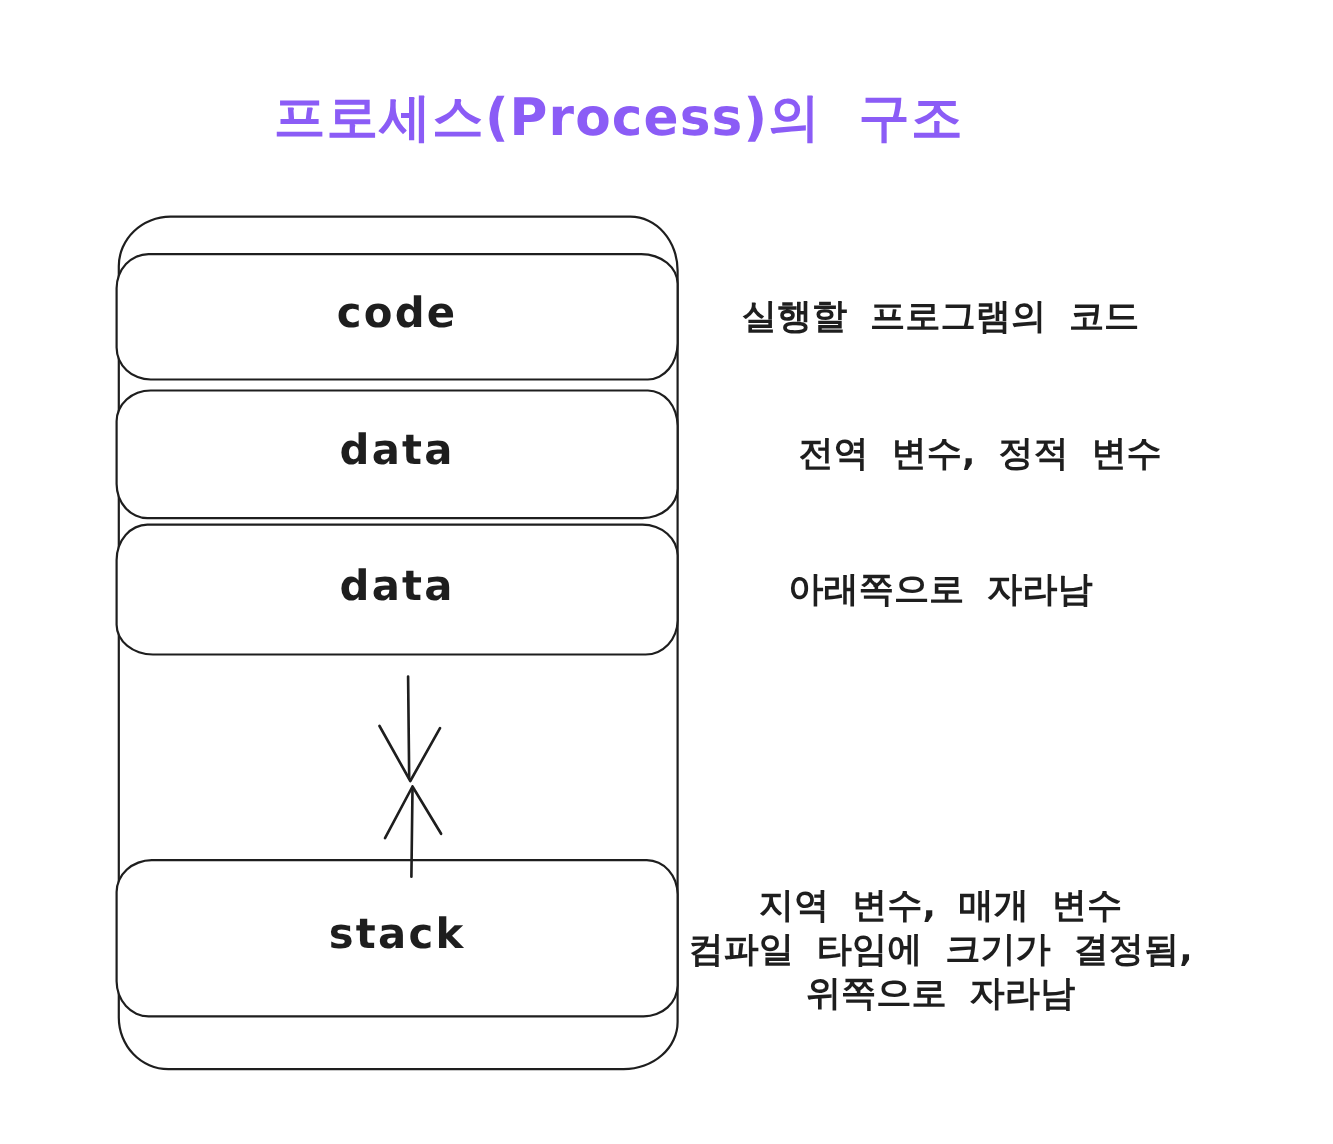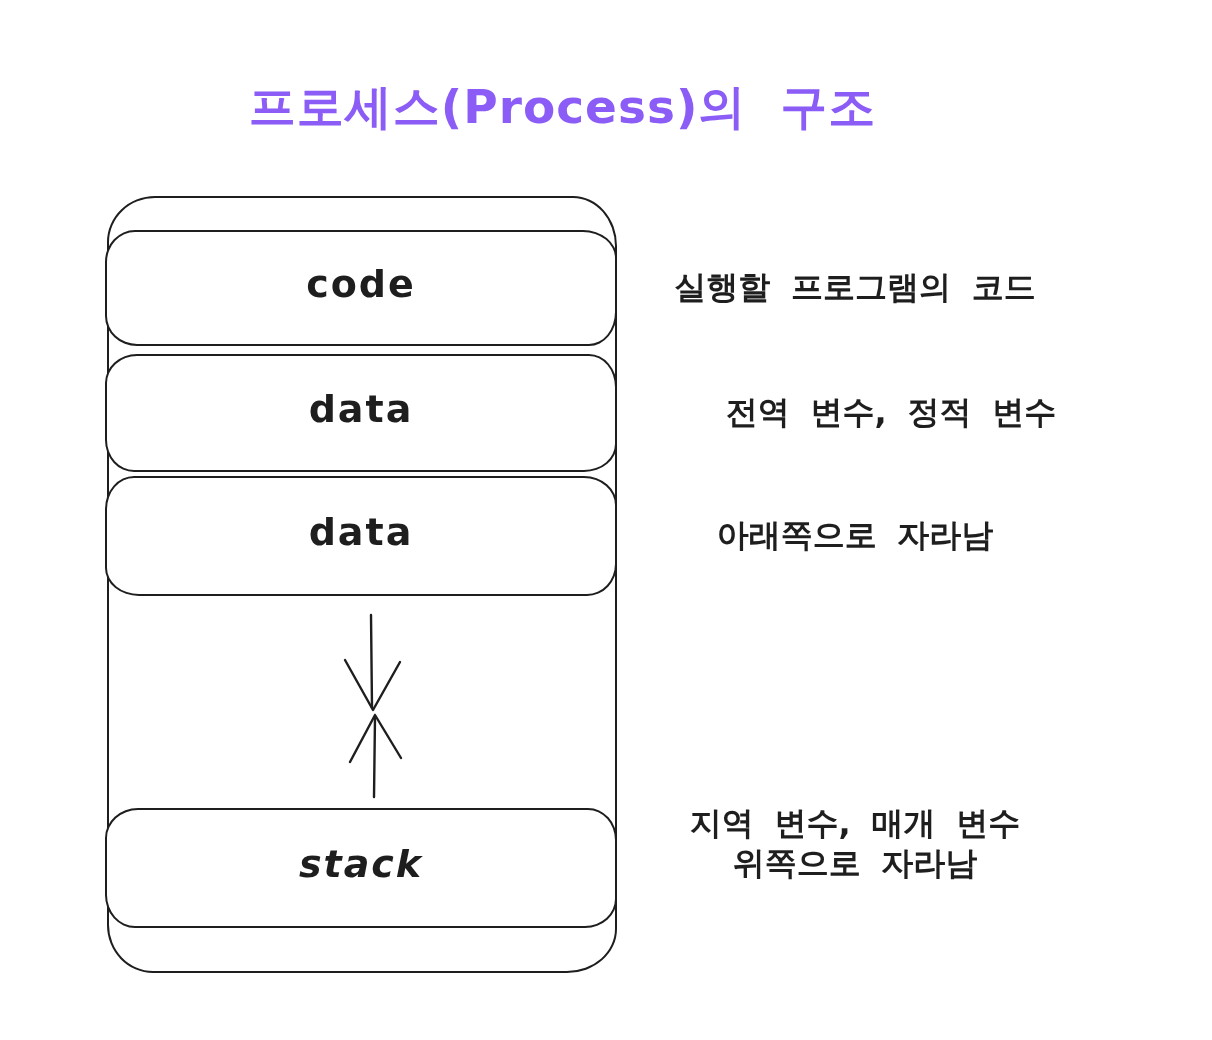--- a/index.html
+++ b/index.html
@@ -47,21 +47,21 @@
     border: 2.5px solid #1e1e1e;
     background: #ffffff;
     box-sizing: border-box;
     display: flex;
     align-items: center;
     justify-content: center;
   }
   .seg-code  { top: 230px; height: 116px; border-radius: 30px 34px 28px 32px / 32px 28px 34px 30px; }
   .seg-data  { top: 354px; height: 118px; border-radius: 32px 28px 33px 29px / 29px 33px 28px 32px; }
   .seg-heap  { top: 476px; height: 120px; border-radius: 29px 33px 30px 34px / 33px 29px 32px 28px; }
-  .seg-stack { top: 808px; height: 120px; border-radius: 33px 29px 32px 30px / 30px 32px 29px 33px; font-style: italic; }
+  .seg-stack { top: 781px; height: 144px; border-radius: 33px 29px 32px 30px / 30px 32px 29px 33px; }
   .segment-label {
     font-size: 38px;
     font-weight: 700;
     letter-spacing: 2px;
     color: #1e1e1e;
     transform: translateY(-4px);
   }
   .arrows {
     position: absolute;
     left: 300px;
@@ -128,16 +128,17 @@
   <div class="note note-data">
     <div>전역 변수, 정적 변수</div>
   </div>
 
   <div class="note note-heap">
     <div>아래쪽으로 자라남</div>
   </div>
 
   <div class="note note-stack">
     <div>지역 변수, 매개 변수</div>
+    <div>컴파일 타임에 크기가 결정됨,</div>
     <div>위쪽으로 자라남</div>
   </div>
 
 </div>
 
 </body></html>

